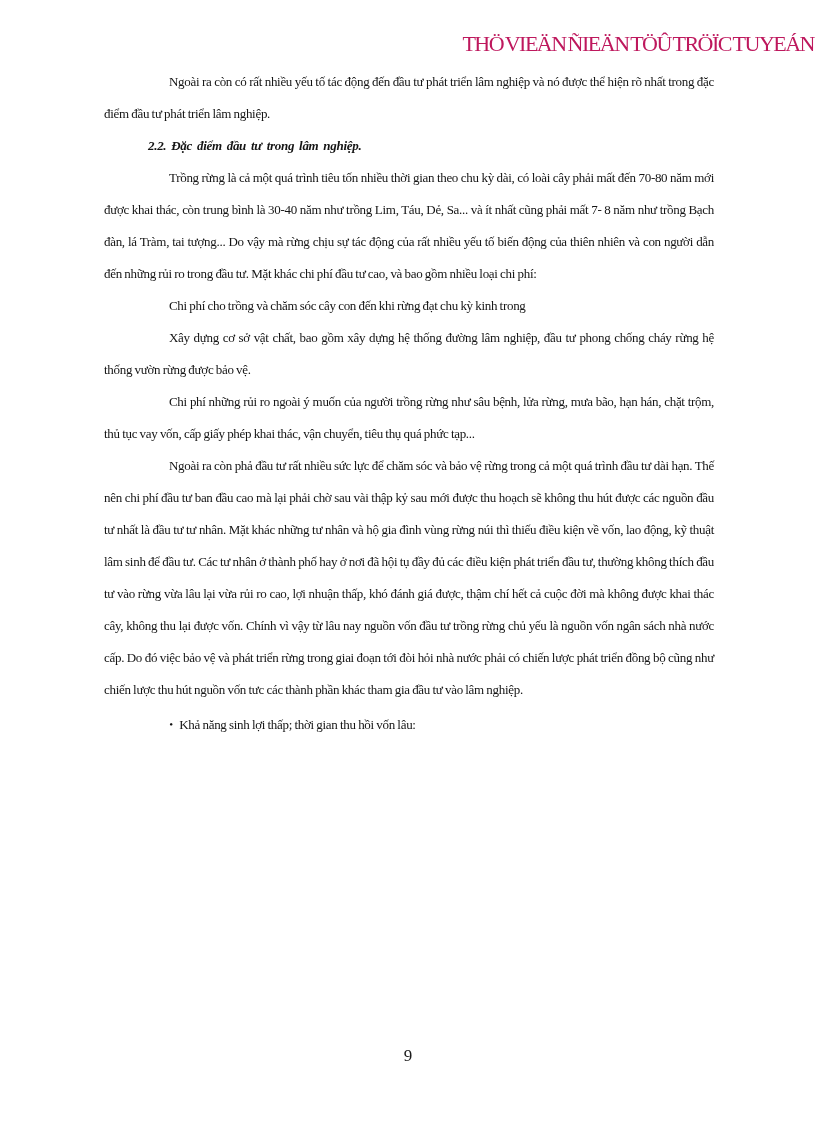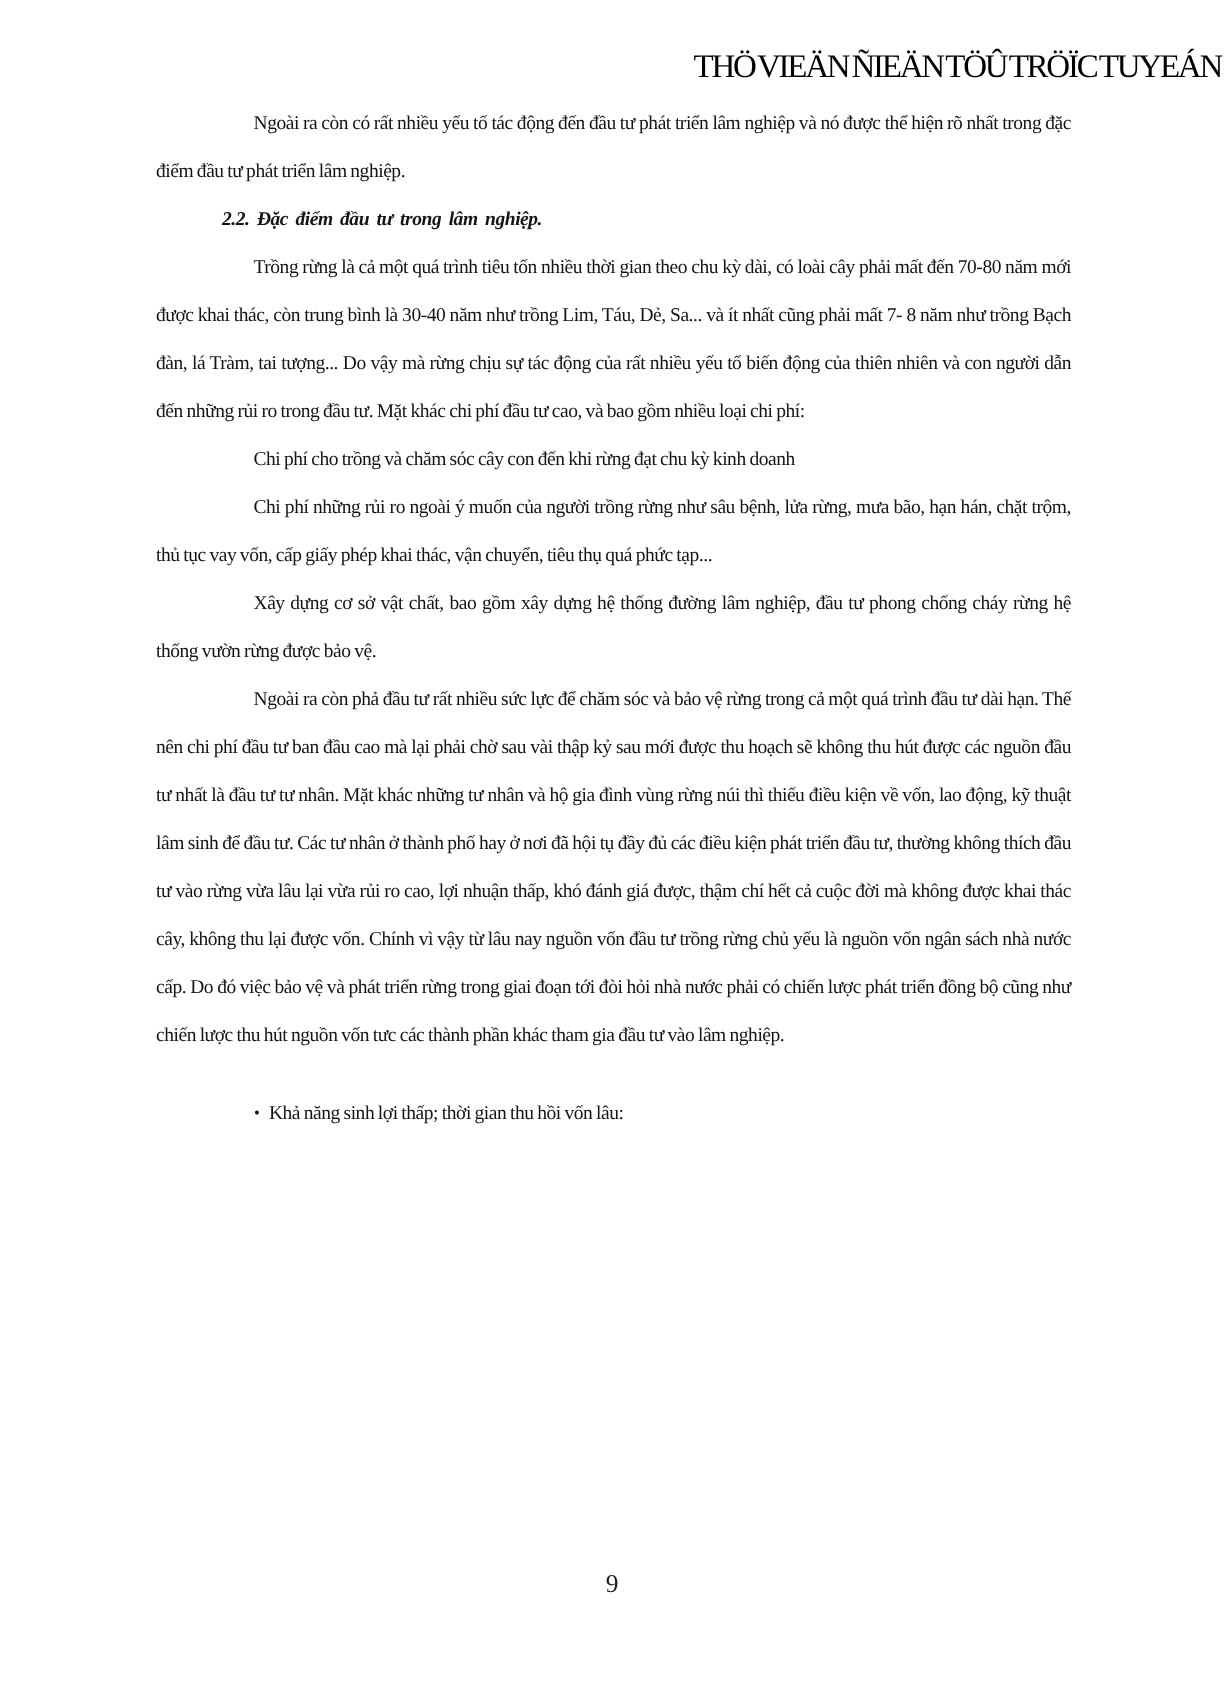--- a/index.html
+++ b/index.html
@@ -17,21 +17,21 @@
     overflow: hidden;
   }
   .watermark {
     position: absolute;
     top: 31px;
     right: 2px;
     font-size: 22px;
     letter-spacing: -1.5px;
     word-spacing: -2px;
     white-space: nowrap;
-    color: #000000;
+    color: #be185d;
   }
   .content {
     position: absolute;
     left: 104px;
     top: 66px;
     width: 610px;
     font-size: 13px;
     line-height: 32px;
     letter-spacing: -0.3px;
     word-spacing: -0.5px;
@@ -54,21 +54,21 @@
   p.bullet-line {
     margin-left: 65px;
     text-align: left;
   }
   p.bullet-line .bullet-glyph {
     display: inline-block;
     margin-right: 6px;
     transform: scale(0.85);
   }
   p.bullet-last {
-    margin-top: 20px;
+    margin-top: 3px;
   }
   .page-number {
     position: absolute;
     top: 1046px;
     left: 0;
     width: 816px;
     text-align: center;
     font-size: 17px;
     color: #1c1c1c;
   }
@@ -82,25 +82,25 @@
 
   <div class="content">
 
     <p class="indent-para">Ngoài ra còn có rất nhiều yếu tố tác động đến đầu tư phát triển lâm nghiệp và nó được thể hiện rõ nhất trong đặc điểm đầu tư phát triển lâm nghiệp.</p>
 
     <p class="section-heading">2.2. Đặc điểm đầu tư trong lâm nghiệp.</p>
 
 
     <p class="indent-para">Trồng rừng là cả một quá trình tiêu tốn nhiều thời gian theo chu kỳ dài, có loài cây phải mất đến 70-80 năm mới được khai thác, còn trung bình là 30-40 năm như trồng Lim, Táu, Dẻ, Sa... và ít nhất cũng phải mất 7- 8 năm như trồng Bạch đàn, lá Tràm, tai tượng... Do vậy mà rừng chịu sự tác động của rất nhiều yếu tố biến động của thiên nhiên và con người dẫn đến những rủi ro trong đầu tư. Mặt khác chi phí đầu tư cao, và bao gồm nhiều loại chi phí:</p>
 
-    <p class="indent-para">Chi phí cho trồng và chăm sóc cây con đến khi rừng đạt chu kỳ kinh doanh</p>
+    <p class="indent-para">Chi phí cho trồng và chăm sóc cây con đến khi rừng đạt chu kỳ kinh trong</p>
+
+    <p class="indent-para">Xây dựng cơ sở vật chất, bao gồm xây dựng hệ thống đường lâm nghiệp, đầu tư phong chống cháy rừng hệ thống vườn rừng được bảo vệ.</p>
 
     <p class="indent-para">Chi phí những rủi ro ngoài ý muốn của người trồng rừng như sâu bệnh, lửa rừng, mưa bão, hạn hán, chặt trộm, thủ tục vay vốn, cấp giấy phép khai thác, vận chuyển, tiêu thụ quá phức tạp...</p>
-
-    <p class="indent-para">Xây dựng cơ sở vật chất, bao gồm xây dựng hệ thống đường lâm nghiệp, đầu tư phong chống cháy rừng hệ thống vườn rừng được bảo vệ.</p>
 
     <p class="indent-para">Ngoài ra còn phả đầu tư rất nhiều sức lực để chăm sóc và bảo vệ rừng trong cả một quá trình đầu tư dài hạn. Thế nên chi phí đầu tư ban đầu cao mà lại phải chờ sau vài thập kỷ sau mới được thu hoạch sẽ không thu hút được các nguồn đầu tư nhất là đầu tư tư nhân. Mặt khác những tư nhân và hộ gia đình vùng rừng núi thì thiếu điều kiện về vốn, lao động, kỹ thuật lâm sinh để đầu tư. Các tư nhân ở thành phố hay ở nơi đã hội tụ đầy đủ các điều kiện phát triển đầu tư, thường không thích đầu tư vào rừng vừa lâu lại vừa rủi ro cao, lợi nhuận thấp, khó đánh giá được, thậm chí hết cả cuộc đời mà không được khai thác cây, không thu lại được vốn. Chính vì vậy từ lâu nay nguồn vốn đầu tư trồng rừng chủ yếu là nguồn vốn ngân sách nhà nước cấp. Do đó việc bảo vệ và phát triển rừng trong giai đoạn tới đòi hỏi nhà nước phải có chiến lược phát triển đồng bộ cũng như chiến lược thu hút nguồn vốn tưc các thành phần khác tham gia đầu tư vào lâm nghiệp.</p>
 
     <p class="bullet-line bullet-last">
       <span class="bullet-glyph">•</span><span>Khả năng sinh lợi thấp; thời gian thu hồi vốn lâu:</span>
     </p>
 
   </div>
 
   <div class="page-number">9</div>

